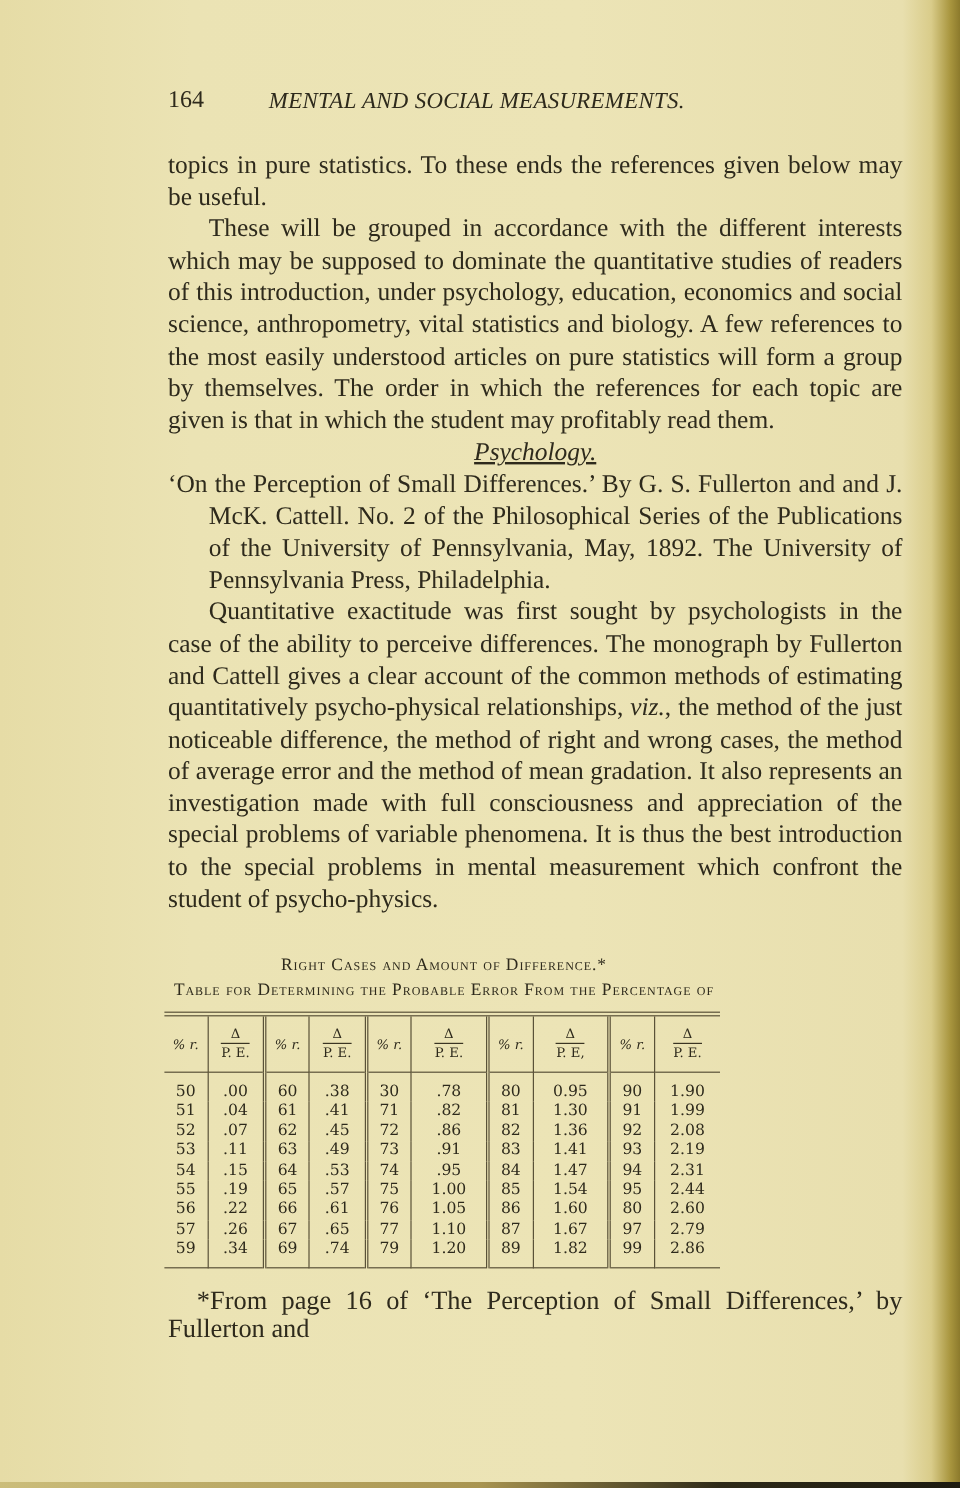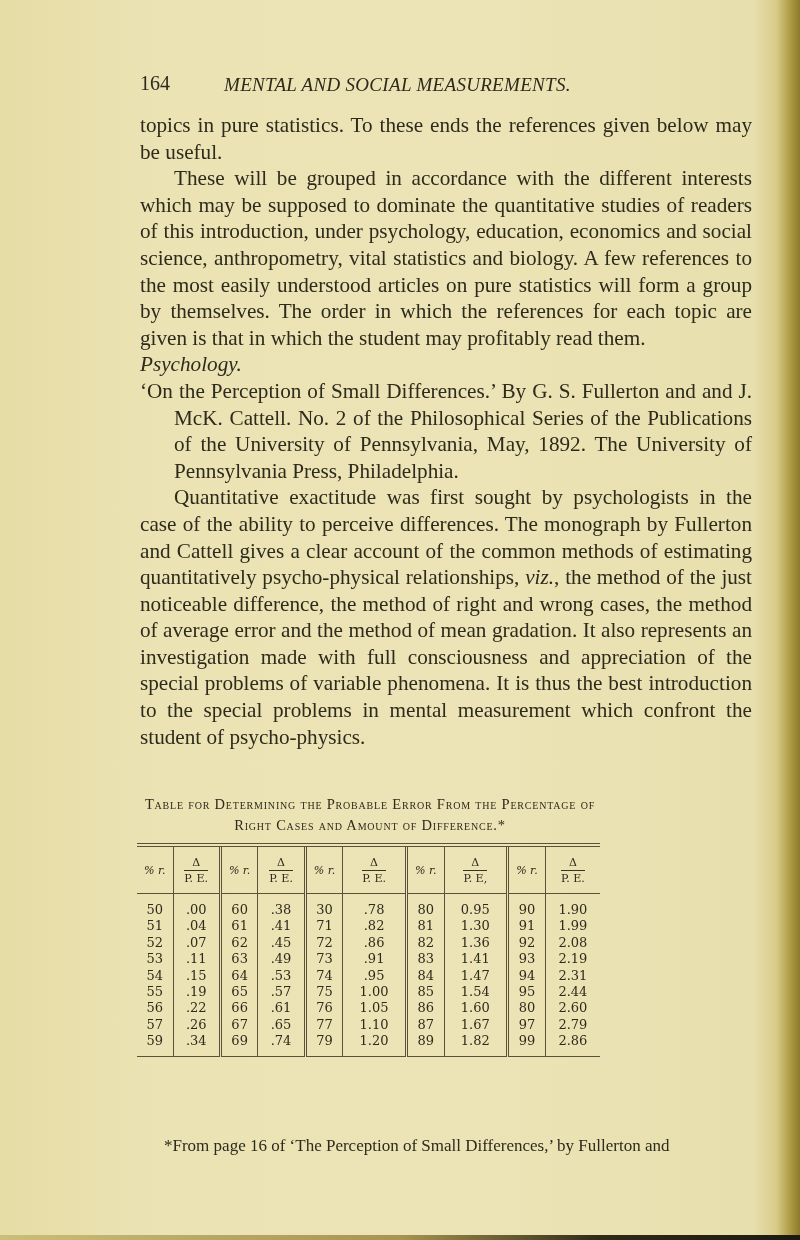--- a/index.html
+++ b/index.html
@@ -56,23 +56,24 @@
       width: 612px;
       font-size: 21.2px;
       line-height: 26.6px;
       text-align: justify;
     }
     .body-text p {
       margin: 0;
     }
     .indent { text-indent: 34px; }
     .heading-italic {
-      text-align: left;
+      text-align: center;
       font-style: italic;
       margin: 0;
+      text-decoration: underline;
     }
     .ref {
       padding-left: 34px;
       text-indent: -34px;
     }
     .table-title {
       position: absolute;
       left: 130px;
       top: 770px;
       width: 480px;
@@ -128,50 +129,50 @@
       display: inline-block;
       text-align: center;
       font-size: 11px;
       line-height: 13px;
     }
     .frac .num { display: block; border-bottom: 1px solid #3a3422; padding: 0 2px 1px 2px; }
     .frac .den { display: block; padding-top: 1px; }
     .footnote {
       position: absolute;
       left: 140px;
-      top: 1110px;
+      top: 1048px;
       width: 612px;
-      font-size: 17px;
+      font-size: 22px;
       line-height: 23px;
       text-align: justify;
     }
     .footnote p { margin: 0; text-indent: 24px; }
     .footnote .cont { text-indent: 0; margin-left: -24px; }
   </style>
 </head>
 <body>
 
 <div class="page">
 
   <div class="running-head">
     <span class="page-number">164</span>
     <span class="running-title">MENTAL AND SOCIAL MEASUREMENTS.</span>
   </div>
 
-  <div class="body-text" style="top:88px;">
+  <div class="body-text" style="top:100px;">
     <p>topics in pure statistics. To these ends the references given below may be useful.</p>
     <p class="indent">These will be grouped in accordance with the different interests which may be supposed to dominate the quantitative studies of readers of this introduction, under psychology, education, economics and social science, anthropometry, vital statistics and biology. A few references to the most easily understood articles on pure statistics will form a group by themselves. The order in which the references for each topic are given is that in which the student may profitably read them.</p>
     <p class="heading-italic">Psychology.</p>
     <p class="ref">‘On the Perception of Small Differences.’ By G. S. Fullerton and and J. McK. Cattell. No. 2 of the Philosophical Series of the Publications of the University of Pennsylvania, May, 1892. The University of Pennsylvania Press, Philadelphia.</p>
     <p class="indent"><span>Quantitative exactitude was first sought by psychologists in the case of the ability to perceive differences. The monograph by Fullerton and Cattell gives a clear account of the common methods of estimating quantitatively psycho-physical relationships, </span><i>viz.</i><span>, the method of the just noticeable difference, the method of right and wrong cases, the method of average error and the method of mean gradation. It also represents an investigation made with full consciousness and appreciation of the special problems of variable phenomena. It is thus the best introduction to the special problems in mental measurement which confront the student of psycho-physics.</span></p>
   </div>
 
   <div class="table-title">
+    <div>Right Cases and Amount of Difference.*</div>
     <div>Table for Determining the Probable Error From the Percentage of</div>
-    <div>Right Cases and Amount of Difference.*</div>
   </div>
 
   <div class="table-wrap">
     <div class="table-rule-top"></div>
     <table class="pe-table">
       <thead>
         <tr>
           <th class="col-pr sep-single hdr-pr">% r.</th>
           <th class="col-pe sep-double"><span class="frac"><span class="num">Δ</span><span class="den">P. E.</span></span></th>
           <th class="col-pr sep-single hdr-pr">% r.</th>

